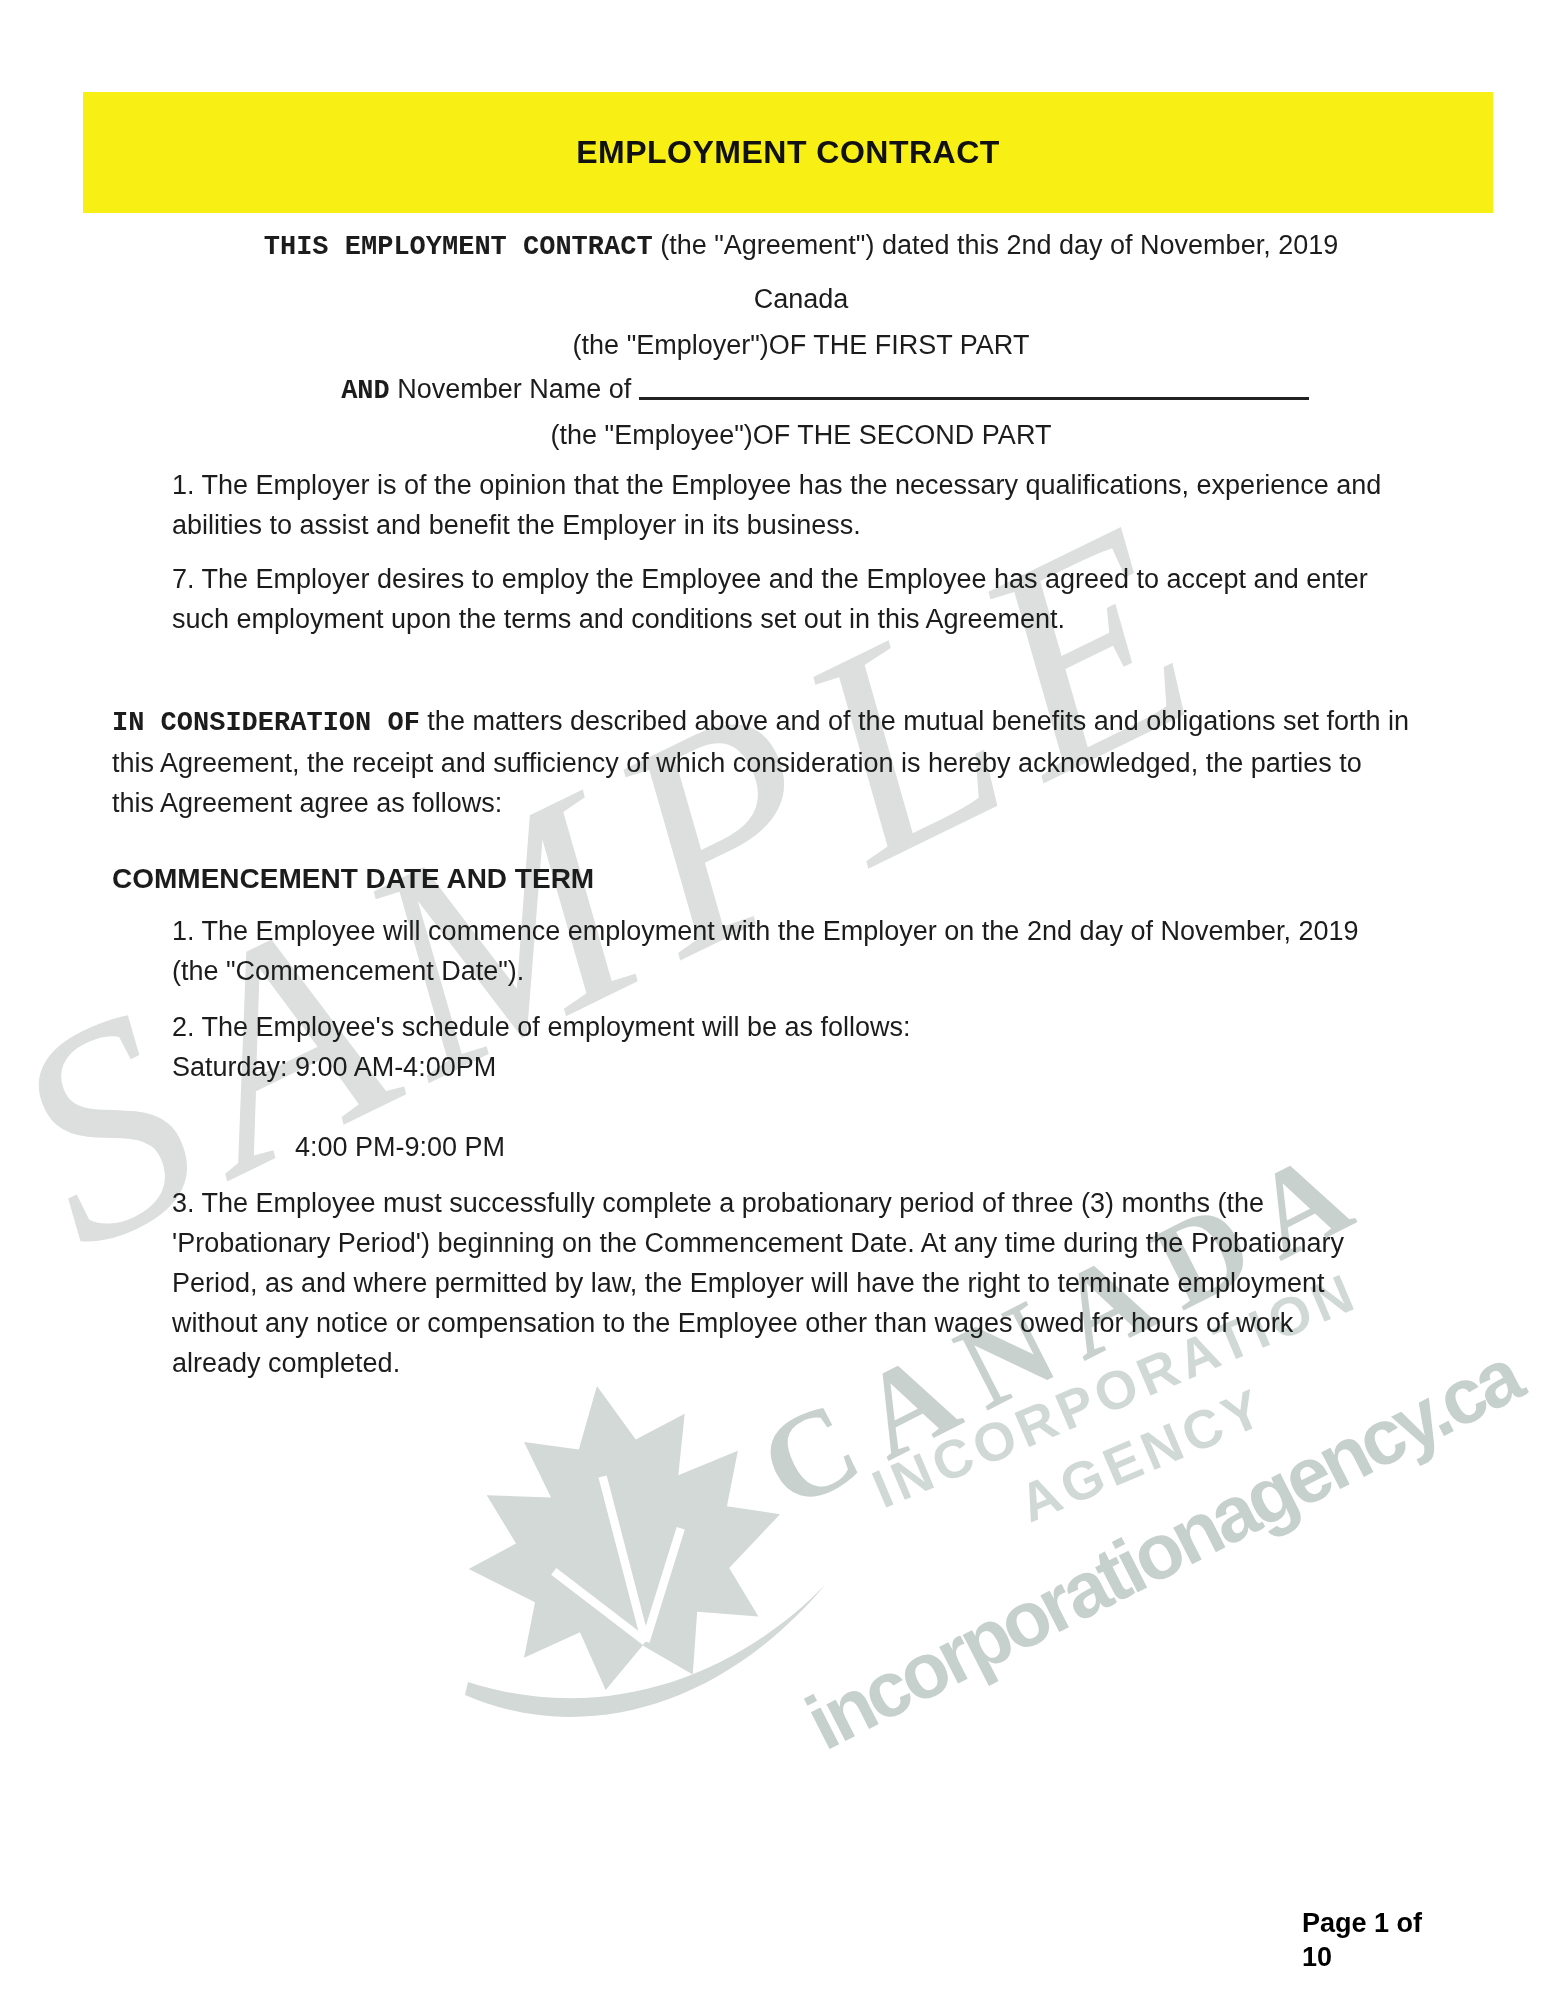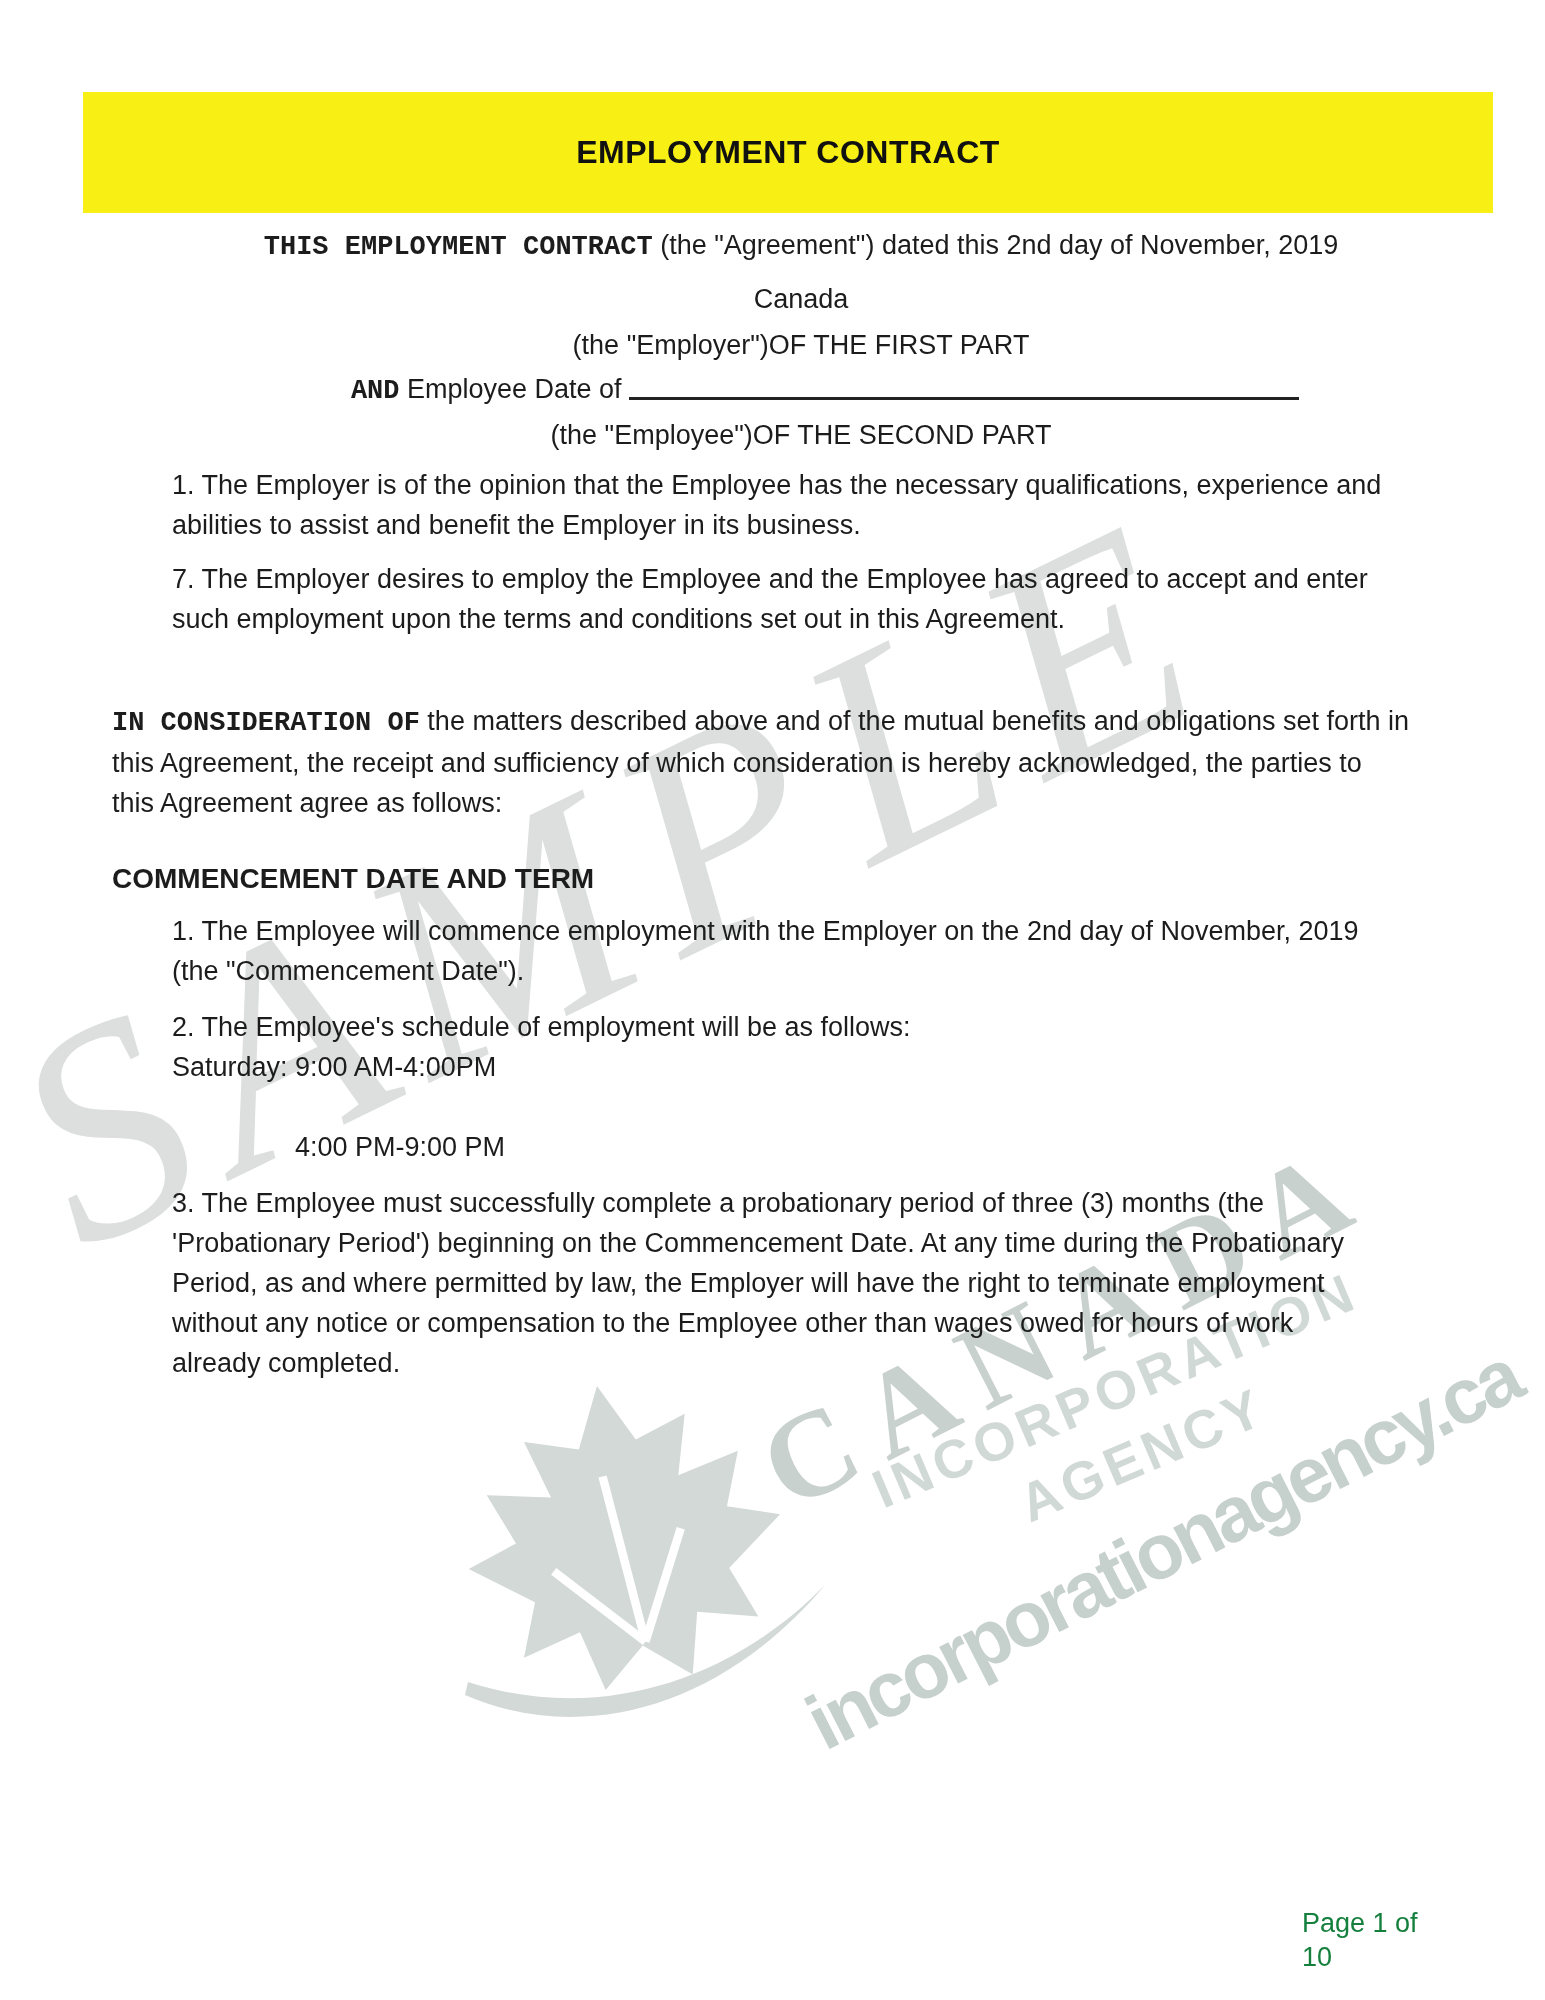--- a/index.html
+++ b/index.html
@@ -62,21 +62,21 @@
     border-bottom:3px solid #222222;vertical-align:baseline;
     transform:translateY(2px);
   }
   .mt8{margin-top:8px;}.mt10{margin-top:10px;}.mt12{margin-top:12px;}
   .mt14{margin-top:14px;}.mt16{margin-top:16px;}.mt20{margin-top:36px;}
   .mt28{margin-top:28px;}.mt40{margin-top:40px;}.mt62{margin-top:62px;}
   .heading{font-size:28px;font-weight:700;}
   .and-line{position:relative;left:24px;}
   .page-number{
     position:absolute;left:1302px;top:1906px;width:140px;z-index:5;
-    font-size:27px;line-height:34px;color:#15803d;text-align:left;
+    font-size:27px;line-height:34px;color:#000000;text-align:left;font-weight:bold;
   }
 </style>
 </head>
 <body>
 
 <div class="page">
 
   <div class="wm wm-sample">SAMPLE</div>
 
   <svg class="wm-leaf" viewBox="0 0 520 440" xmlns="http://www.w3.org/2000/svg">
@@ -108,21 +108,21 @@
       <div class="center line36 mt14">
         <span class="b">THIS EMPLOYMENT CONTRACT</span><span> (the "Agreement") dated this 2nd day of November, 2019</span>
       </div>
 
 
       <div class="center line36 mt16">Canada</div>
 
       <div class="center line36 mt10">(the "Employer")OF THE FIRST PART</div>
 
       <div class="center line36 mt8 and-line">
-        <span class="b">AND</span><span> Employee Date of </span><span class="blank-line"></span>
+        <span class="b">AND</span><span> November Name of </span><span class="blank-line"></span>
       </div>
 
       <div class="center line36 mt8">(the "Employee")OF THE SECOND PART</div>
 
 
       <div class="indent lines mt12">1. The Employer is of the opinion that the Employee has the necessary qualifications, experience and
 abilities to assist and benefit the Employer in its business.</div>
 
       <div class="indent lines mt14">7. The Employer desires to employ the Employee and the Employee has agreed to accept and enter
 such employment upon the terms and conditions set out in this Agreement.</div>

